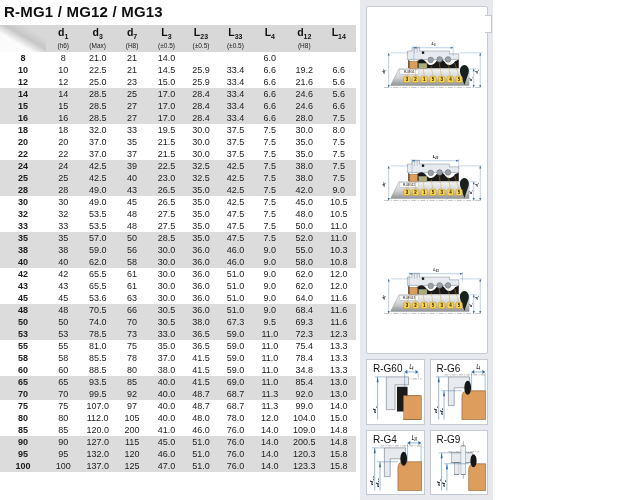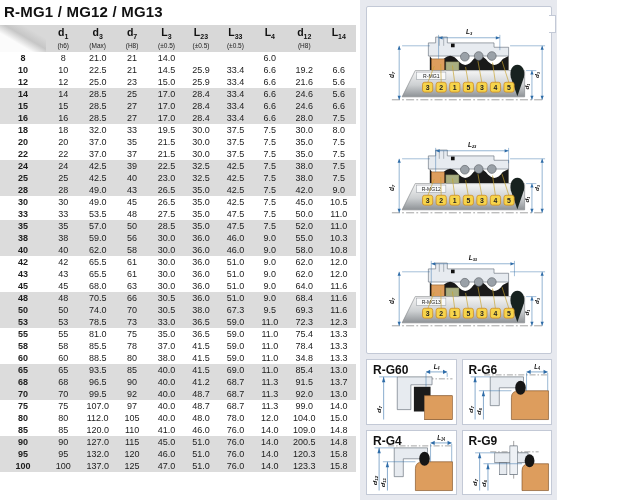--- a/index.html
+++ b/index.html
@@ -1,18 +1,18 @@
 <!DOCTYPE html>
 <html><head>
 <meta charset="utf-8">
 <style>
   html,body{margin:0;padding:0;}
   body{width:617px;height:500px;overflow:hidden;background:#fff;
        font-family:"Liberation Sans",sans-serif;}
-  .page{position:relative;width:557px;height:500px;display:flex;}
+  .page{position:relative;width:493px;height:500px;display:flex;}
   
   .left{width:360px;flex:none;background:#fff;}
   .title{margin:3px 0 5px 4px;font-size:15px;font-weight:bold;color:#101010;letter-spacing:.2px;}
   table{border-collapse:collapse;width:356px;table-layout:fixed;}
   col.c0{width:46px;}
   th,td{padding:0;text-align:center;white-space:nowrap;}
   td{font-size:9px;color:#1c1c1c;height:12px;line-height:12px;}
   thead th{background:#d8d8d8;height:25px;vertical-align:top;padding-top:2px;}
   th .hl{font-size:10.5px;font-weight:bold;line-height:11px;color:#111;}
   th .hl sub{font-size:7px;}
@@ -24,21 +24,21 @@
   .right{flex:1;background:#e7e9ef;padding:6px 5px 5px 6px;box-sizing:border-box;
          display:flex;flex-direction:column;}
   .main-panel{background:#fff;border:1px solid #c3c9d6;border-radius:2px;height:348px;
               position:relative;padding:2px 3px;box-sizing:border-box;}
   .notch{position:absolute;right:-5px;top:8px;width:6px;height:16px;background:#fff;
          border:1px solid #c3c9d6;border-left:none;}
   .diagram{height:113px;}
   .diagram svg{width:100%;height:100%;display:block;}
   .small-grid{display:grid;grid-template-columns:1fr 1fr;gap:5px;margin-top:5px;flex:1;}
   .small-panel{background:#fff;border:1px solid #c3c9d6;position:relative;overflow:hidden;}
-  .sp-title{position:absolute;top:3px;left:6px;font-size:12px;font-weight:bold;color:#111;z-index:2;}
+  .sp-title{position:absolute;top:3px;left:6px;font-size:10px;font-weight:normal;color:#111;z-index:2;}
   .small-panel svg{position:absolute;left:0;top:0;width:100%;height:100%;}
 </style>
 </head>
 <body>
 
 <div class="page">
 
   <div class="left">
     <div class="title">R-MG1 / MG12 / MG13</div>
     <table>
@@ -246,20 +246,32 @@
             <td>49.0</td>
             <td>45</td>
             <td>26.5</td>
             <td>35.0</td>
             <td>42.5</td>
             <td>7.5</td>
             <td>45.0</td>
             <td>10.5</td>
           </tr>
           <tr>
+            <td class="size">32</td>
+            <td>32</td>
+            <td>53.5</td>
+            <td>48</td>
+            <td>27.5</td>
+            <td>35.0</td>
+            <td>47.5</td>
+            <td>7.5</td>
+            <td>48.0</td>
+            <td>10.5</td>
+          </tr>
+          <tr>
             <td class="size">33</td>
             <td>33</td>
             <td>53.5</td>
             <td>48</td>
             <td>27.5</td>
             <td>35.0</td>
             <td>47.5</td>
             <td>7.5</td>
             <td>50.0</td>
             <td>11.0</td>
@@ -320,21 +332,21 @@
             <td>30.0</td>
             <td>36.0</td>
             <td>51.0</td>
             <td>9.0</td>
             <td>62.0</td>
             <td>12.0</td>
           </tr>
           <tr>
             <td class="size">45</td>
             <td>45</td>
-            <td>68.0</td>
+            <td>53.6</td>
             <td>63</td>
             <td>30.0</td>
             <td>36.0</td>
             <td>51.0</td>
             <td>9.0</td>
             <td>64.0</td>
             <td>11.6</td>
           </tr>
           <tr class="band">
             <td class="size">48</td>
@@ -414,32 +426,20 @@
             <td>93.5</td>
             <td>85</td>
             <td>40.0</td>
             <td>41.5</td>
             <td>69.0</td>
             <td>11.0</td>
             <td>85.4</td>
             <td>13.0</td>
           </tr>
           <tr class="band">
-            <td class="size">68</td>
-            <td>68</td>
-            <td>96.5</td>
-            <td>90</td>
-            <td>40.0</td>
-            <td>41.2</td>
-            <td>68.7</td>
-            <td>11.3</td>
-            <td>91.5</td>
-            <td>13.7</td>
-          </tr>
-          <tr class="band">
             <td class="size">70</td>
             <td>70</td>
             <td>99.5</td>
             <td>92</td>
             <td>40.0</td>
             <td>48.7</td>
             <td>68.7</td>
             <td>11.3</td>
             <td>92.0</td>
             <td>13.0</td>
@@ -465,21 +465,21 @@
             <td>48.0</td>
             <td>78.0</td>
             <td>12.0</td>
             <td>104.0</td>
             <td>15.0</td>
           </tr>
           <tr>
             <td class="size">85</td>
             <td>85</td>
             <td>120.0</td>
-            <td>110</td>
+            <td>200</td>
             <td>41.0</td>
             <td>46.0</td>
             <td>76.0</td>
             <td>14.0</td>
             <td>109.0</td>
             <td>14.8</td>
           </tr>
           <tr class="band">
             <td class="size">90</td>
             <td>90</td>

